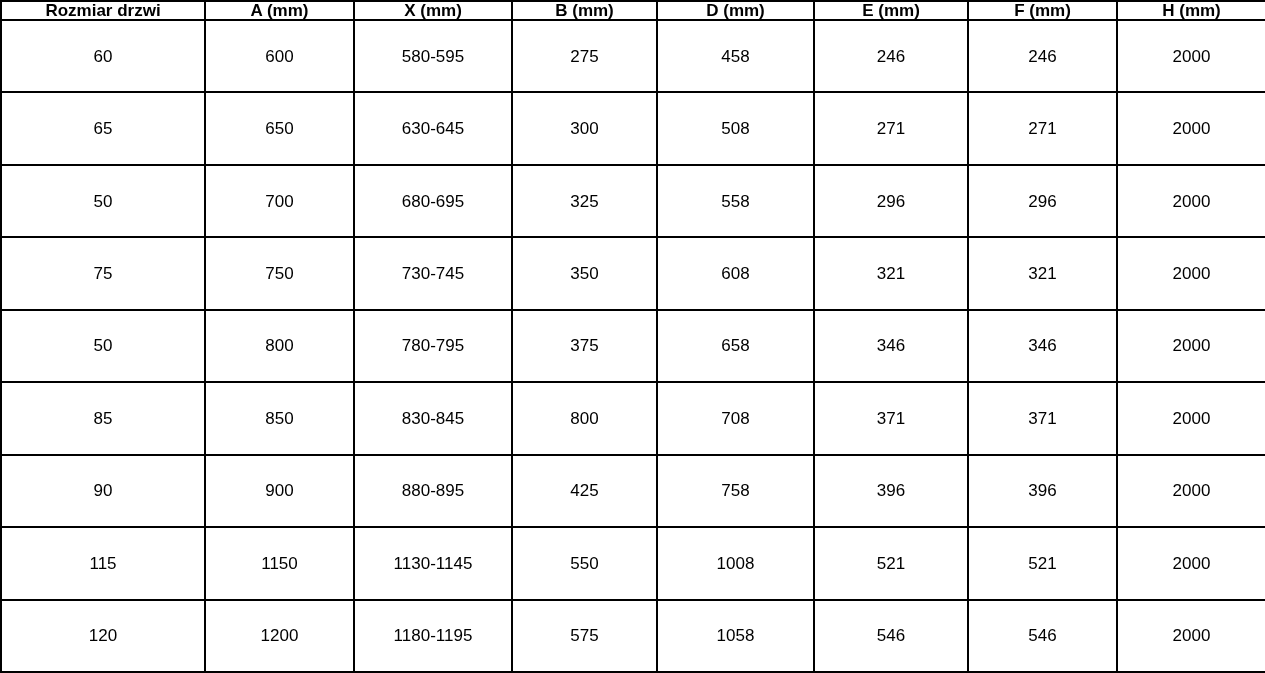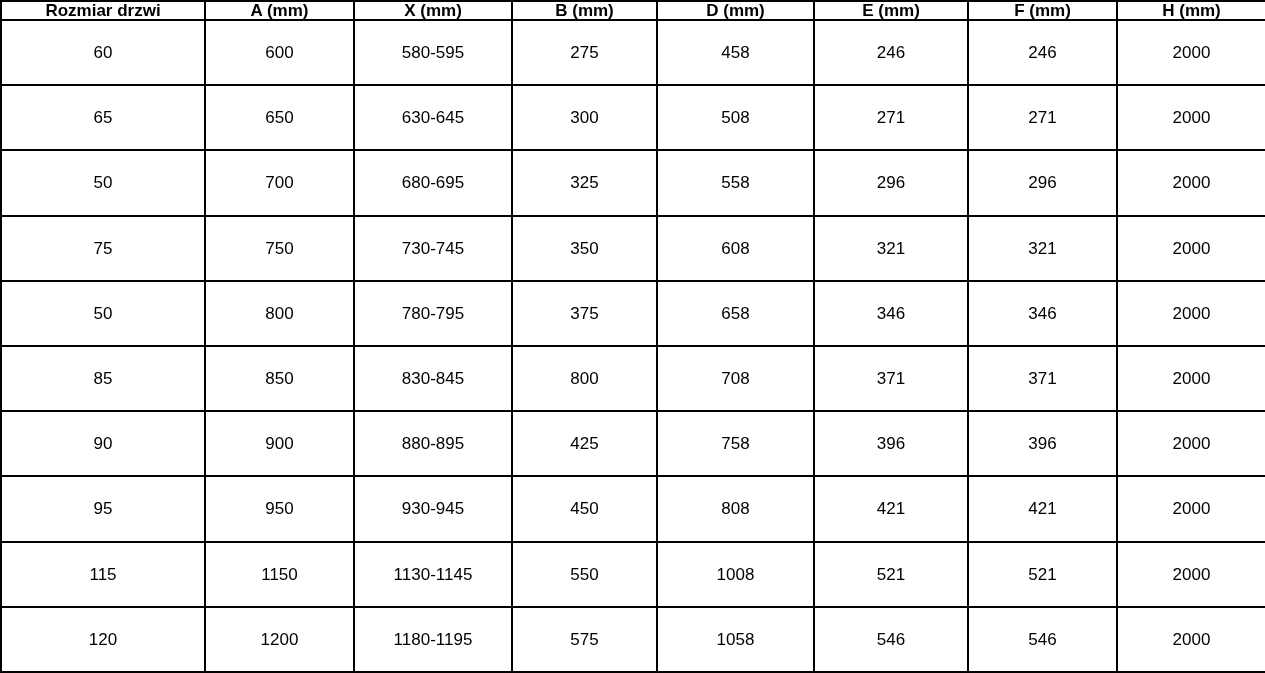--- a/index.html
+++ b/index.html
@@ -132,30 +132,20 @@
           <td>90</td>
           <td>900</td>
           <td>880-895</td>
           <td>425</td>
           <td>758</td>
           <td>396</td>
           <td>396</td>
           <td>2000</td>
         </tr>
         <tr>
-          <td>95</td>
-          <td>950</td>
-          <td>930-945</td>
-          <td>450</td>
-          <td>808</td>
-          <td>421</td>
-          <td>421</td>
-          <td>2000</td>
-        </tr>
-        <tr>
           <td>115</td>
           <td>1150</td>
           <td>1130-1145</td>
           <td>550</td>
           <td>1008</td>
           <td>521</td>
           <td>521</td>
           <td>2000</td>
         </tr>
         <tr>

